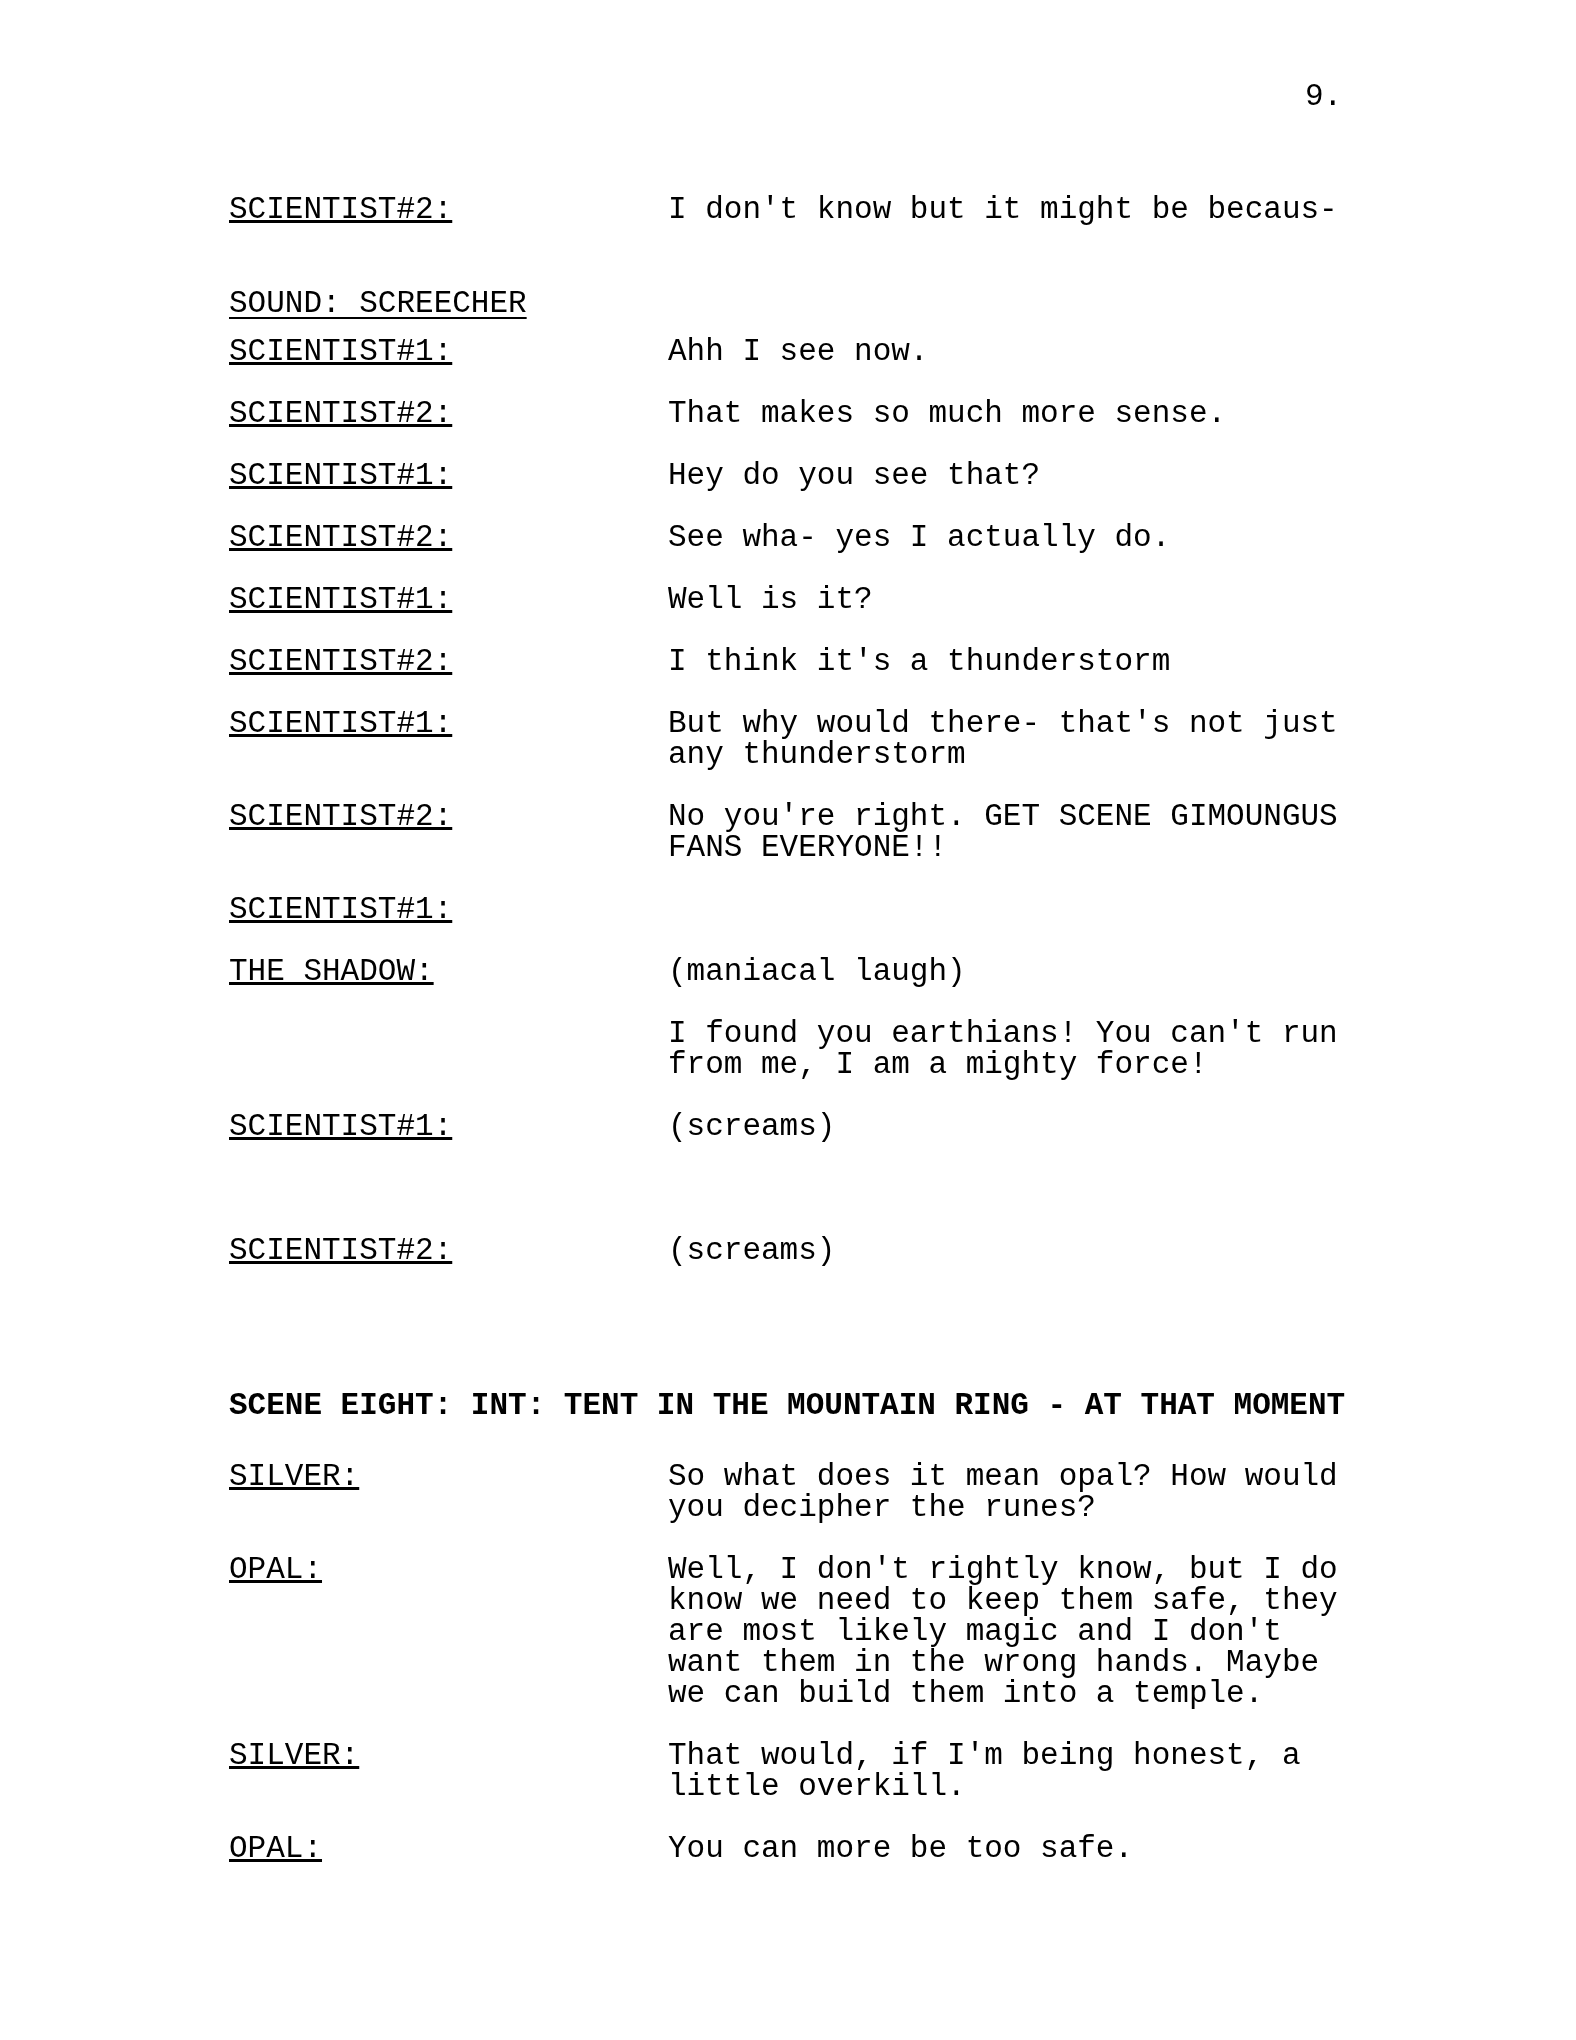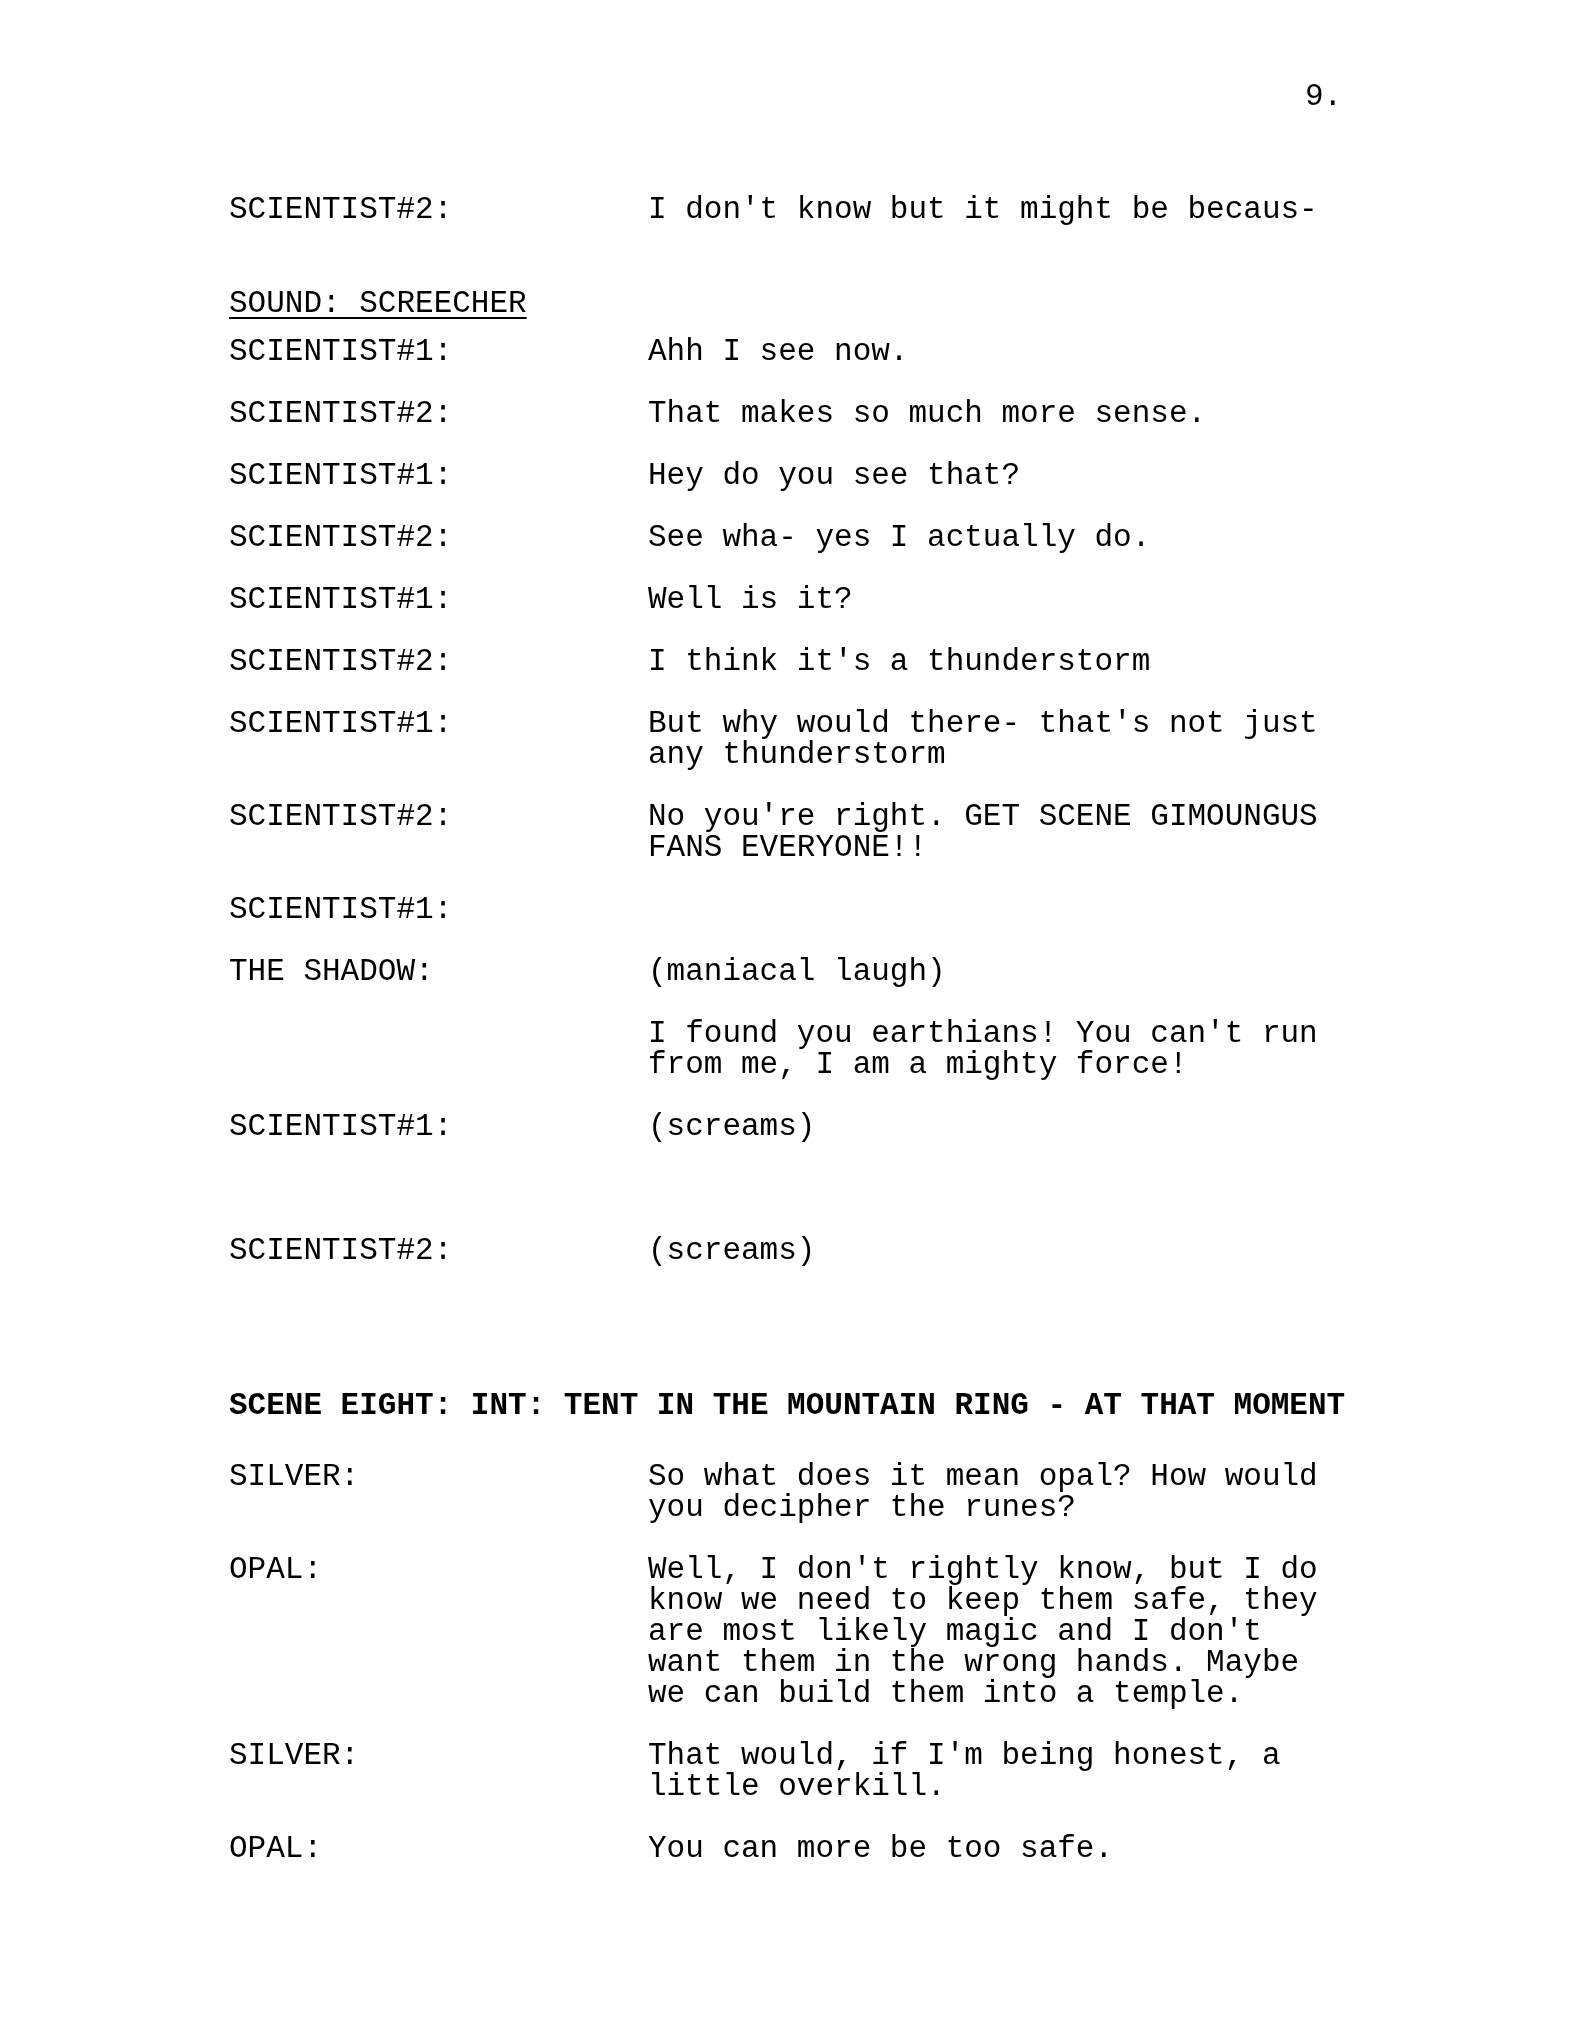--- a/index.html
+++ b/index.html
@@ -31,24 +31,26 @@
   }
   .block {
     display: flex;
     align-items: flex-start;
     margin-bottom: 31px;
   }
   .speaker {
     width: 419px;
     flex: 0 0 419px;
     white-space: pre;
+    text-decoration: underline;
   }
   .dialogue {
     white-space: pre-line;
     width: 741px;
+    margin-left: 20px;
   }
   .cue-line {
     display: block;
     margin-bottom: 17px;
   }
   .sound {
     text-decoration: underline;
     text-decoration-thickness: 2px;
     text-underline-offset: 5px;
   }

